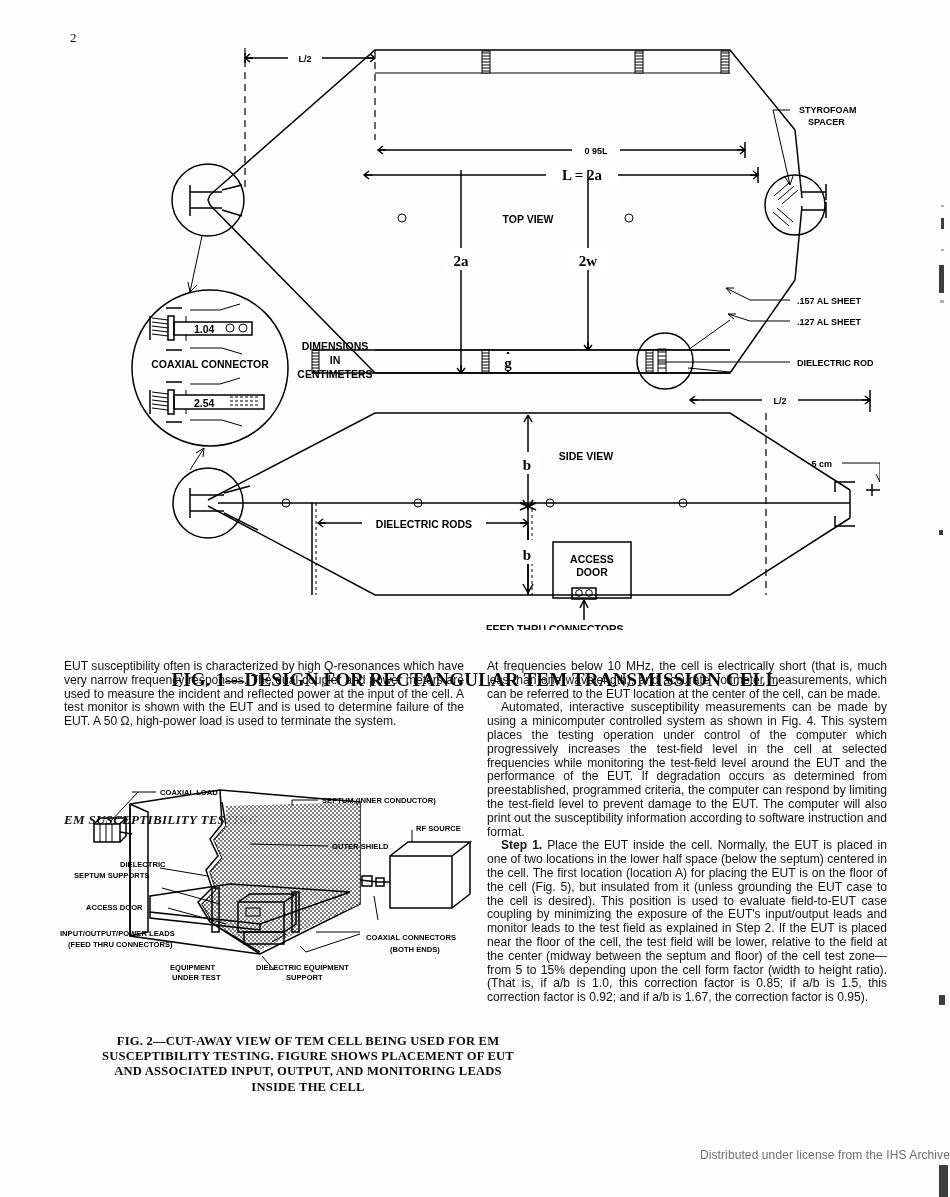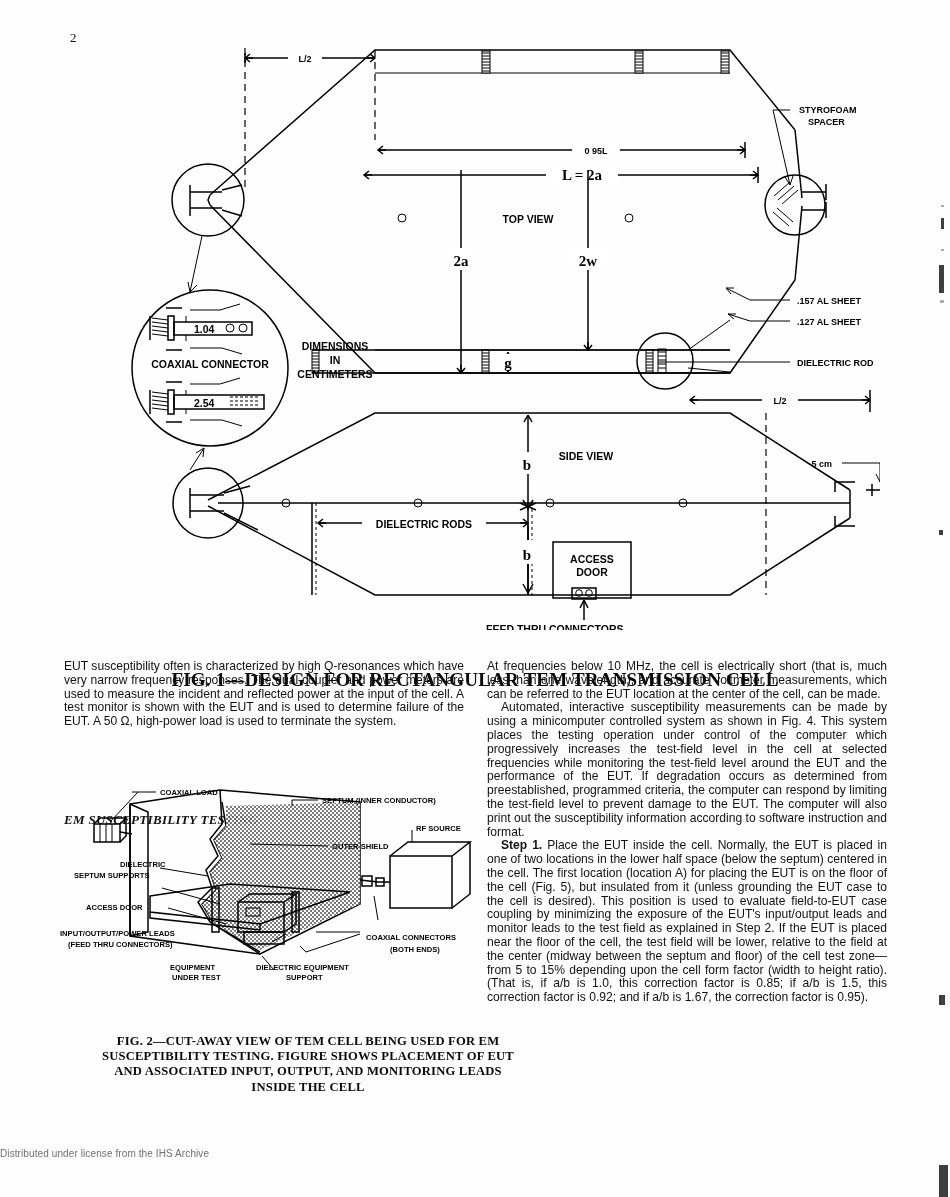--- a/index.html
+++ b/index.html
@@ -104,23 +104,23 @@
   }
   .bold { font-weight: bold; margin-top: 36px; }
   .bi { font-weight: bold; font-style: italic; }
 
   
   .footer {
     position: absolute;
     left: 0;
     top: 1148px;
     width: 950px;
-    text-align: left;
+    text-align: right;
     font-family: "Liberation Sans", sans-serif;
-    font-size: 10px;
+    font-size: 12px;
     color: #6f6f6f;
     letter-spacing: 0.1px;
   }
 
   
   .artifact {
     position: absolute;
     background: #6a6a6a;
     opacity: 0.55;
   }

